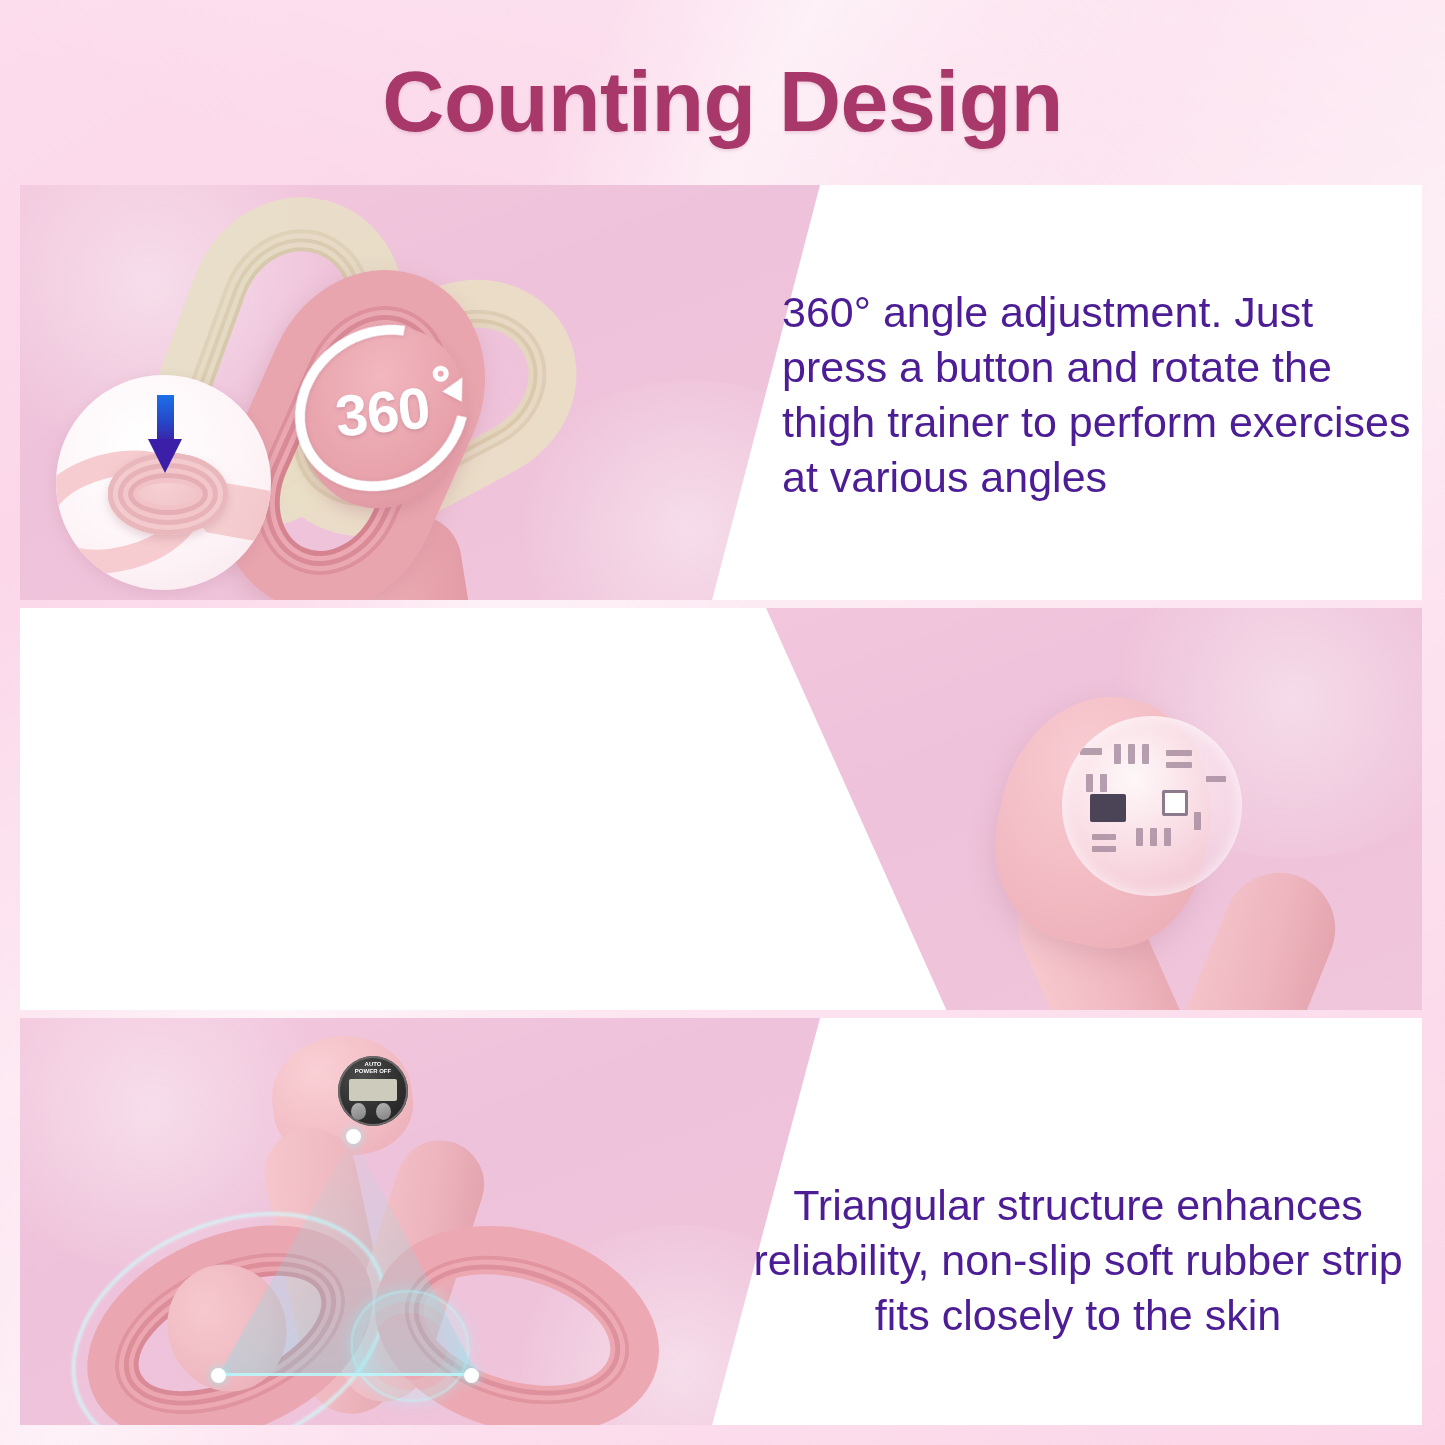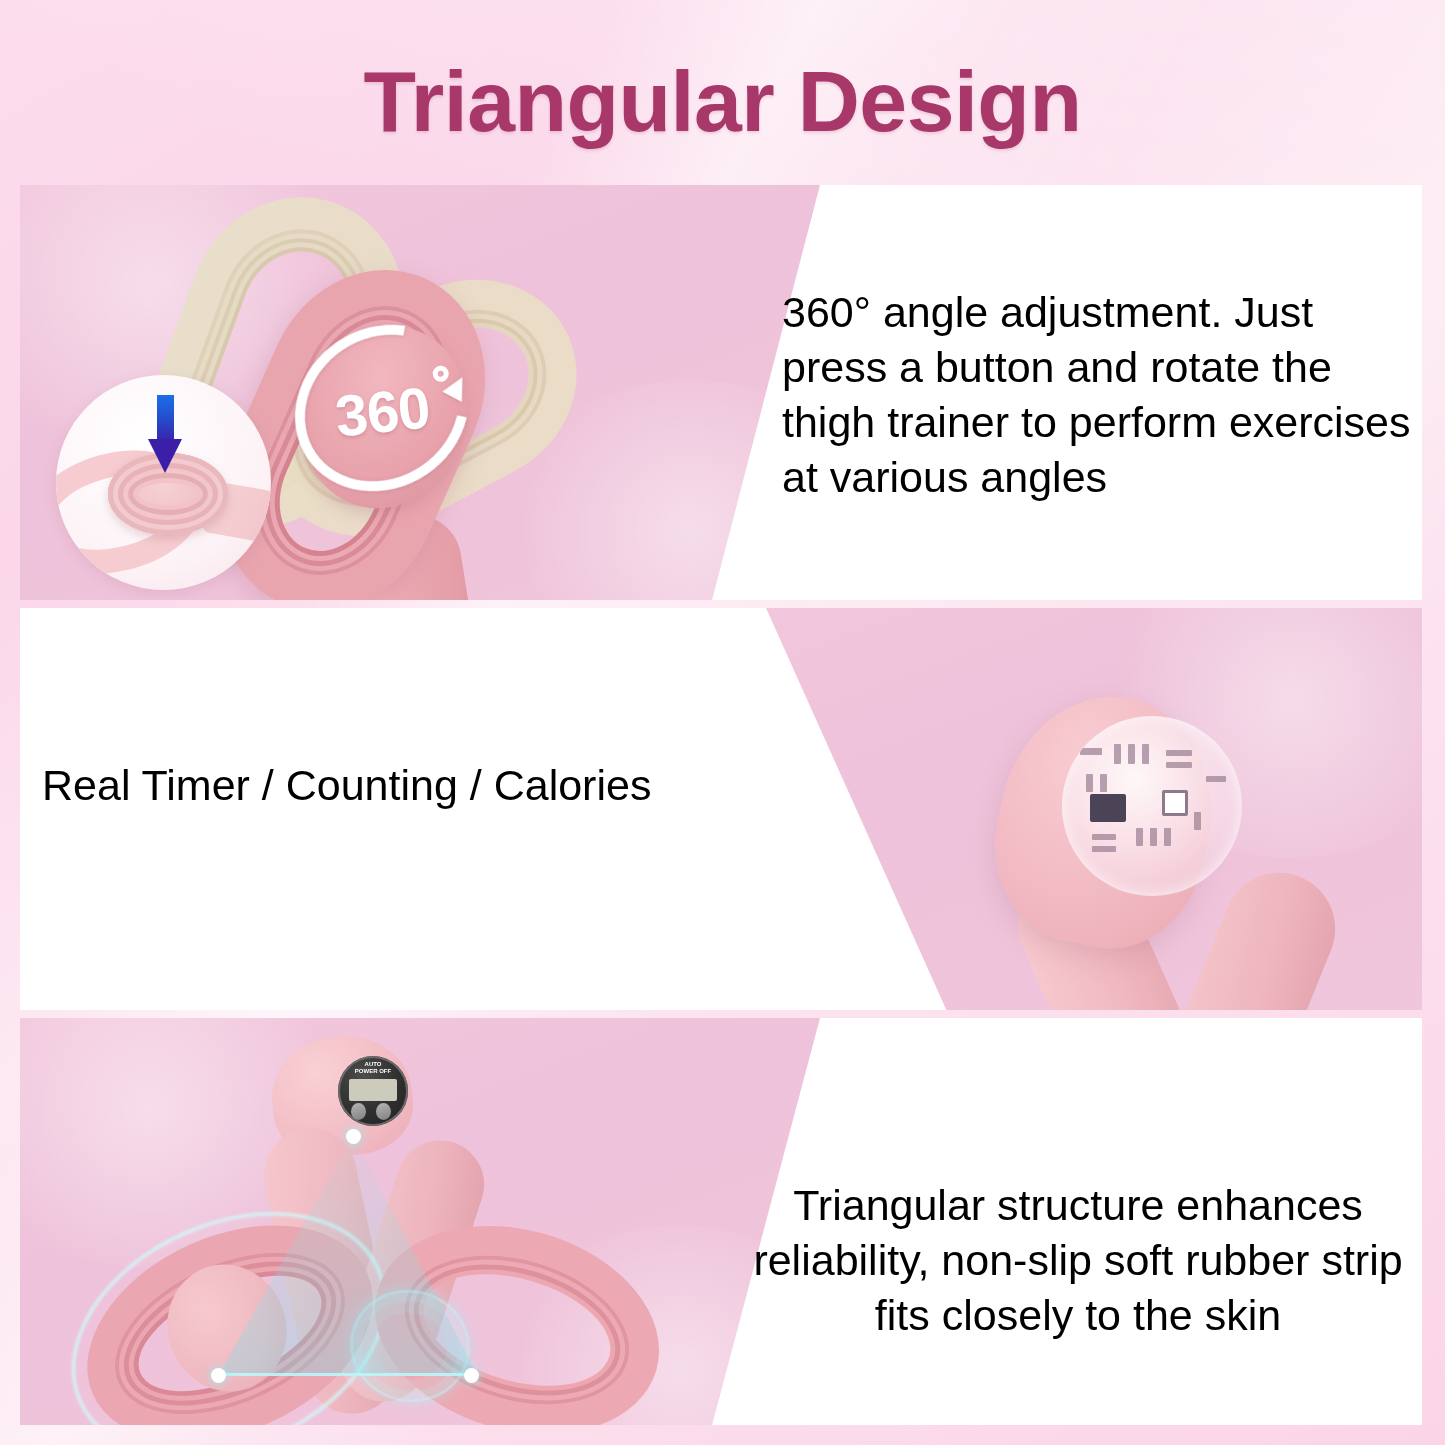--- a/index.html
+++ b/index.html
@@ -63,21 +63,21 @@
   
   .photo .glow {
     position:absolute; border-radius:50%;
     background: radial-gradient(circle, rgba(255,255,255,0.42) 0%, rgba(255,255,255,0) 70%);
     pointer-events:none;
   }
 
   
   .copy {
     position:absolute;
-    color:#000000;
+    color:#4c1d95;
     font-size:43px;
     line-height:1.28;
     font-weight:400;
   }
   #copy-1 { top:285px; left:782px; width:630px; }
   #copy-2 { top:758px; left:42px;  width:720px; }
   #copy-3 { top:1178px; left:738px; width:680px;text-align:center; }
 
   
   .art1 { position:absolute; inset:0; }
@@ -428,21 +428,21 @@
     border:4px solid rgba(210,248,250,0.75);
     transform: rotate(-24deg);
     filter: blur(1px);
   }
 </style>
 </head>
 <body>
 
 <div class="bg-sheen"></div>
 
-<h1 class="title">Triangular Design</h1>
+<h1 class="title">Counting Design</h1>
 
 <section class="panel" id="panel-1">
 
   <div class="photo left">
     <div class="glow" style="left:-80px;top:-60px;width:420px;height:320px;"></div>
     <div class="glow" style="right:-60px;bottom:-80px;width:380px;height:300px;"></div>
 
     <div class="art1">
       <div class="arm-beige"></div>
       <div class="arm-beige2"></div>
@@ -506,21 +506,20 @@
     </div>
   </div>
 
   <div class="led">
     
   </div>
 
 </section>
 
 <div class="copy" id="copy-2">
-  <div>Real Timer / Counting / Calories</div>
 </div>
 
 <section class="panel" id="panel-3">
 
   <div class="photo left">
     <div class="glow" style="left:-70px;top:-70px;width:400px;height:320px;"></div>
     <div class="glow" style="right:-40px;bottom:-90px;width:360px;height:290px;"></div>
 
     <div class="art3">
       <div class="head3"></div>

